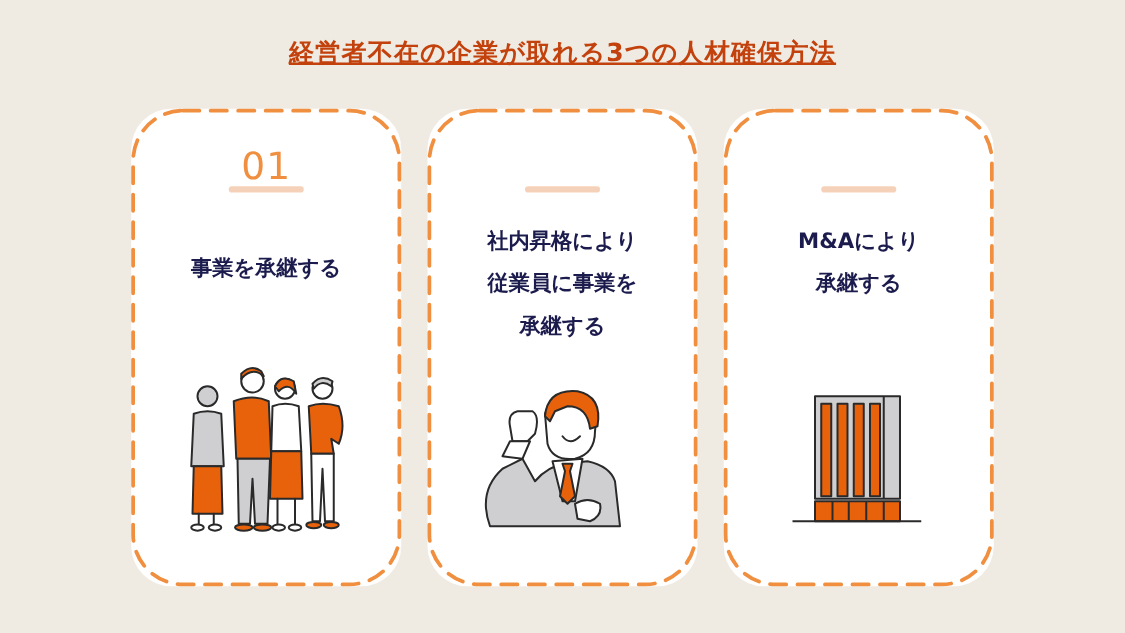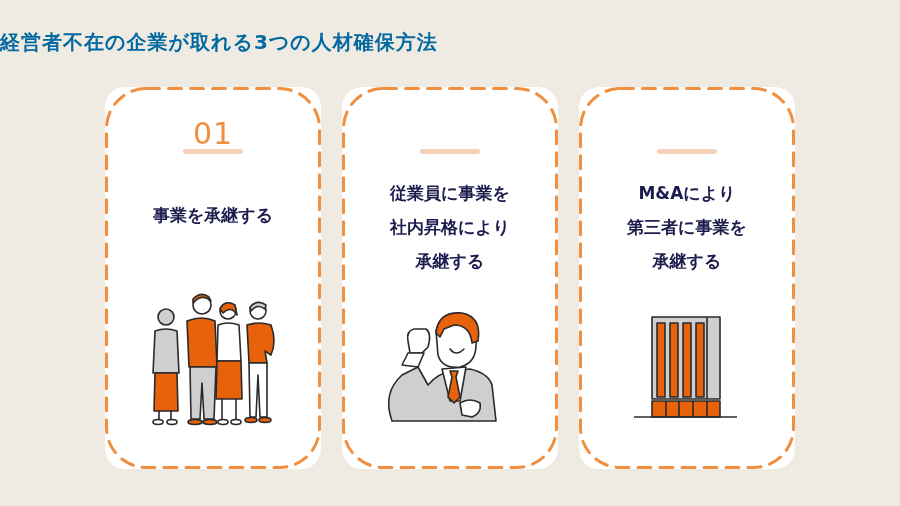--- a/index.html
+++ b/index.html
@@ -5,33 +5,34 @@
   * { box-sizing: border-box; margin: 0; padding: 0; }
   html, body { width: 900px; height: 506px; overflow: hidden; }
   body {
     background: #f0ebe2;
     font-family: "DejaVu Sans", "Liberation Sans", sans-serif;
     position: relative;
   }
   .title {
     position: absolute;
     top: 29px; left: 0; width: 900px;
-    text-align: left;
+    text-align: center;
     font-size: 20px;
     font-weight: bold;
-    color: #0369a1;
+    color: #c2410c;
     letter-spacing: 1px;
+    text-decoration: underline;
   }
   .card {
     position: absolute;
     top: 87px;
     width: 216px;
     height: 382px;
     background: #ffffff;
-    border-radius: 20px;
+    border-radius: 32px;
     padding-left: 34px;
   }
   .card svg.border {
     position: absolute; left: 0; top: 0;
     width: 216px; height: 382px;
     overflow: visible;
   }
   .num {
     position: absolute;
     top: 29px; left: 0; width: 100%;
@@ -112,22 +113,22 @@
     </g>
   </svg>
 </div>
 
 <div class="card" style="left:342px;">
   <svg class="border" viewBox="0 0 216 382">
     <rect x="1.5" y="1.5" width="213" height="379" rx="40" ry="40" fill="none" stroke="#ef8f3f" stroke-width="3" stroke-dasharray="13 9" stroke-linecap="round"></rect>
   </svg>
   <div class="num-underline"></div>
   <div class="desc" style="top:89px;">
+    <div>社内昇格により</div>
     <div>従業員に事業を</div>
-    <div>社内昇格により</div>
     <div>承継する</div>
   </div>
   <svg class="illus" style="top:216px; height:130px;" viewBox="0 0 216 130">
     <g stroke="#2a2a2a" stroke-width="1.6" stroke-linejoin="round" stroke-linecap="round">
 
       <path d="M50 118 Q40 90 60 72 L76 64 L86 82 Q96 70 110 68 L128 66 Q146 70 150 82 L154 118 Z" fill="#cfcfd1"></path>
 
       <path d="M100 66 L124 64 L118 98 L108 98 Z" fill="#fff"></path>
       <path d="M108 68 L116 68 L114 74 L118 94 L112 100 L106 94 L110 74 Z" fill="#e8620c"></path>
 
@@ -143,21 +144,20 @@
   </svg>
 </div>
 
 <div class="card" style="left:579px;">
   <svg class="border" viewBox="0 0 216 382">
     <rect x="1.5" y="1.5" width="213" height="379" rx="40" ry="40" fill="none" stroke="#ef8f3f" stroke-width="3" stroke-dasharray="13 9" stroke-linecap="round"></rect>
   </svg>
   <div class="num-underline"></div>
   <div class="desc" style="top:89px;text-align:center;">
     <div>M&amp;Aにより</div>
-    <div>第三者に事業を</div>
     <div>承継する</div>
   </div>
   <svg class="illus" style="top:224px; height:120px;" viewBox="0 0 216 120">
     <g stroke="#2a2a2a" stroke-width="1.6" stroke-linejoin="round">
 
       <rect x="73" y="6" width="68" height="82" fill="#cfcfd1"></rect>
       <line x1="128" y1="6" x2="128" y2="88"></line>
 
       <rect x="78" y="12" width="8" height="74" fill="#e8620c"></rect>
       <rect x="91" y="12" width="8" height="74" fill="#e8620c"></rect>

